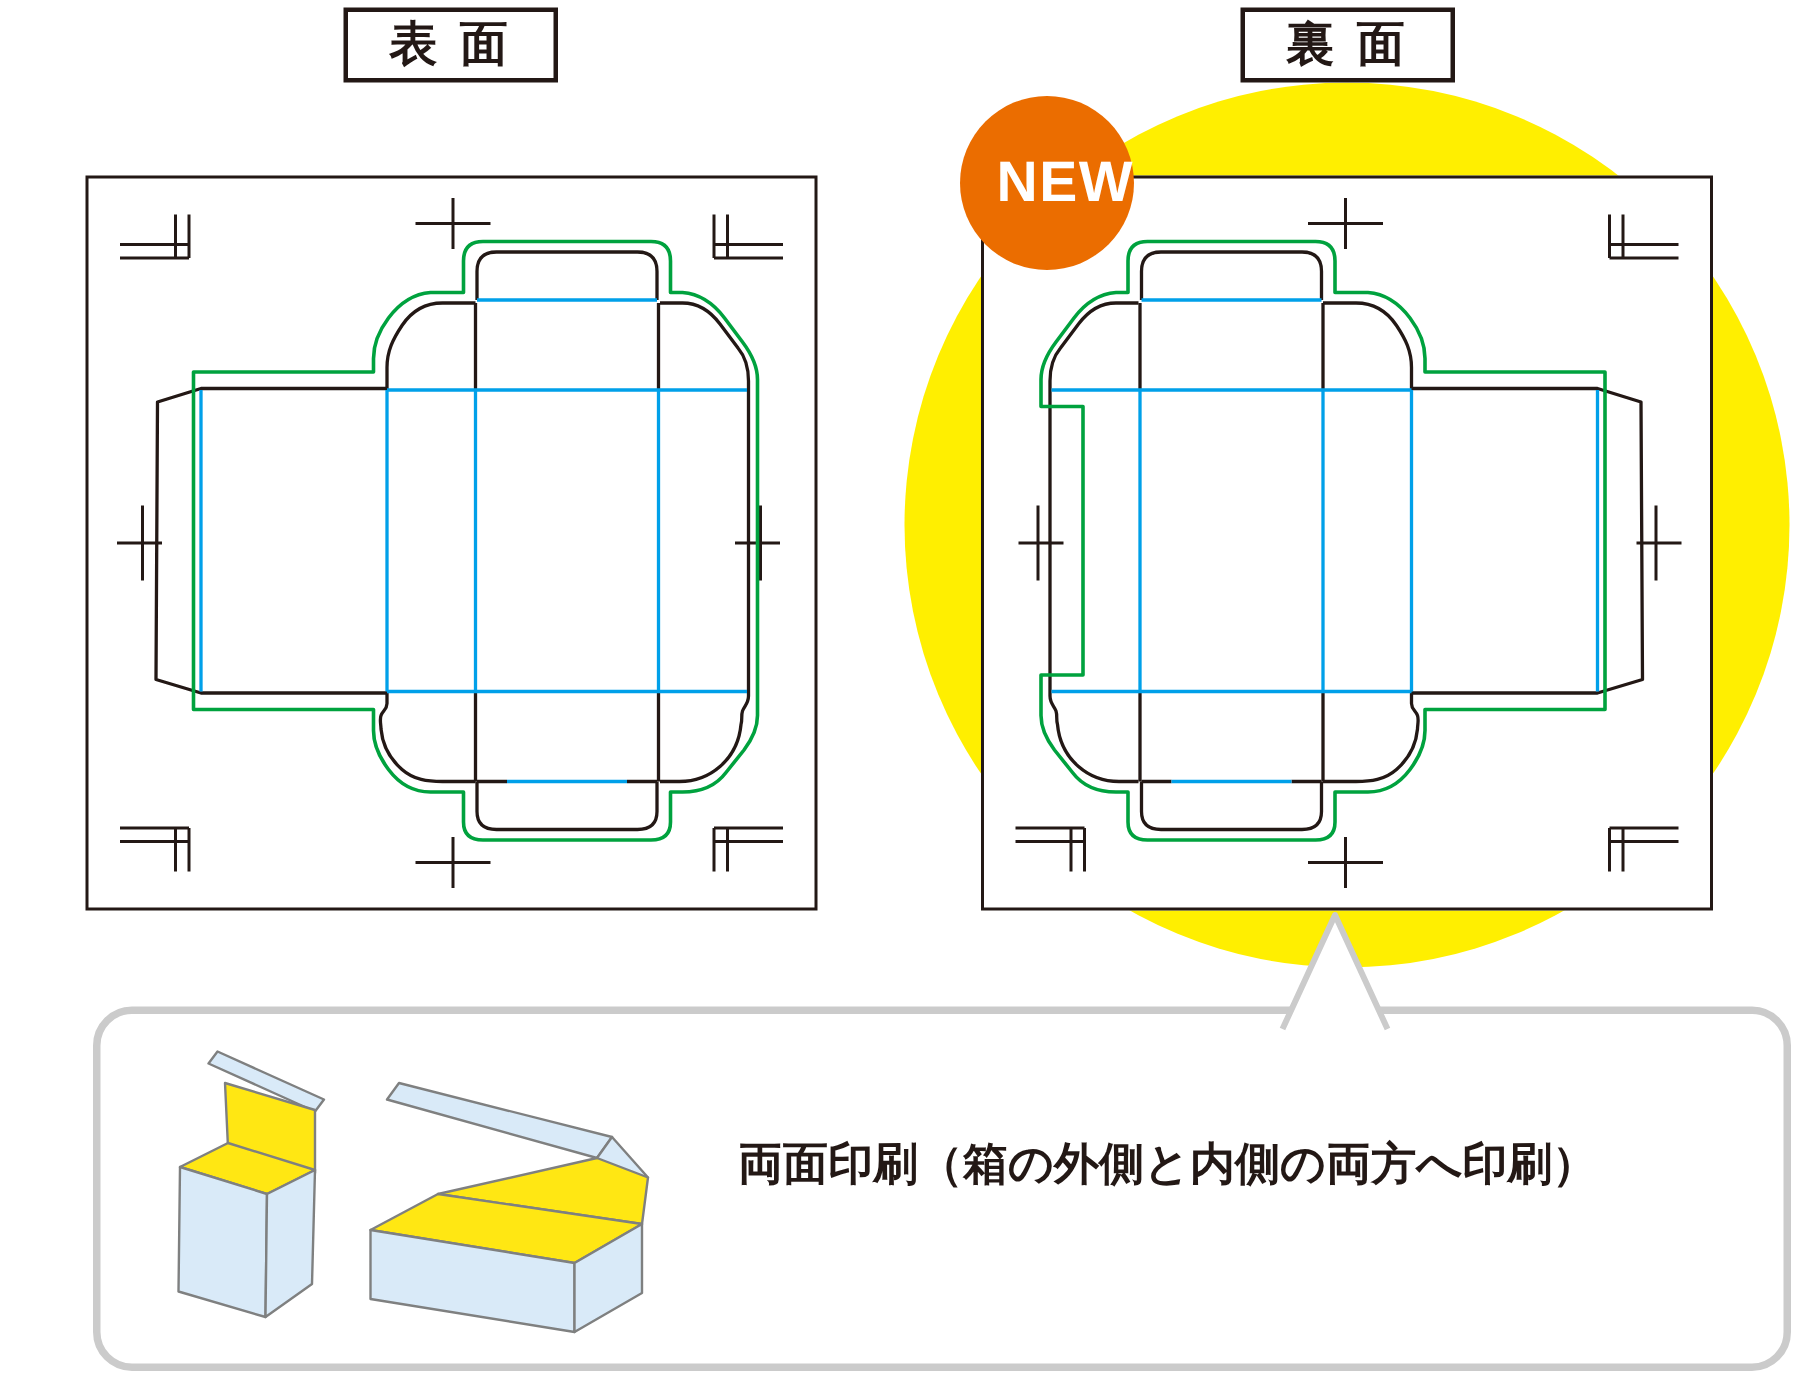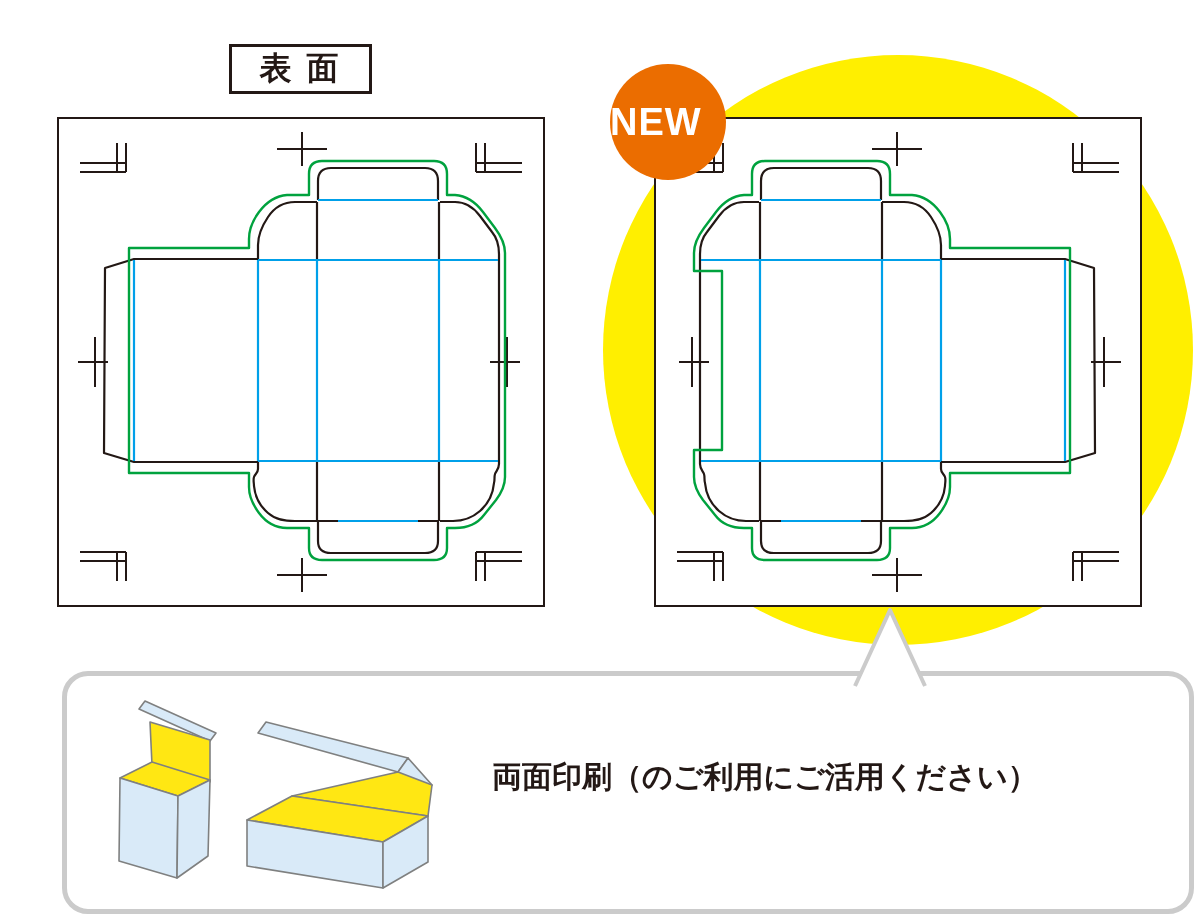--- a/index.html
+++ b/index.html
@@ -8,39 +8,39 @@
     --box-blue:#d9eaf8; --box-yellow:#ffe713; --box-outline:#7f8080; --text:#231815;
   }
   *{margin:0;padding:0;box-sizing:border-box;}
   html,body{width:1200px;height:920px;background:#fff;overflow:hidden;}
   body{font-family:"Liberation Sans","DejaVu Sans",sans-serif;color:var(--text);}
   #stage{position:relative;width:1200px;height:920px;background:#fff;}
 
   .label-box{position:absolute;top:5px;width:143px;height:50px;border:3px solid var(--cut);
     background:#fff;display:flex;align-items:center;justify-content:center;
     font-size:32px;font-weight:bold;letter-spacing:3px;z-index:6;}
-  #label-front{left:229px;margin-top:39px;}
+  #label-front{left:229px;}
   #label-back{left:827px;}
 
   #highlight-circle{position:absolute;left:603px;top:55px;width:590px;height:590px;
     border-radius:50%;background:var(--highlight);z-index:1;}
 
   .artboard{position:absolute;top:117px;width:488px;height:490px;background:#fff;
     border:2px solid var(--cut);z-index:2;}
   #artboard-front{left:57px;}
   #artboard-back{left:654px;}
   .artboard svg{position:absolute;left:-2px;top:-2px;}
 
   svg .k{fill:none;stroke:var(--cut);stroke-width:2.2;stroke-linejoin:round;stroke-linecap:butt;}
   svg .f{fill:none;stroke:var(--fold);stroke-width:2.2;}
   svg .b{fill:none;stroke:var(--bleed);stroke-width:2.4;stroke-linejoin:round;}
   svg .r{fill:none;stroke:var(--cut);stroke-width:2;}
 
-  #new-badge{position:absolute;left:610px;top:64px;width:116px;height:116px;border-radius:50%;
-    background:var(--badge);color:var(--badge-text);display:flex;align-items:center;justify-content:flex-start;
+  #new-badge{position:absolute;left:640px;top:64px;width:116px;height:116px;border-radius:50%;
+    background:var(--badge);color:var(--badge-text);display:flex;align-items:center;justify-content:flex-end;
     font-size:38px;font-weight:bold;letter-spacing:1px;z-index:7;}
 
   #speech-bubble{position:absolute;left:62px;top:671px;width:1132px;height:243px;
     border:5px solid var(--bubble-border);border-radius:26px;background:#fff;z-index:3;}
 
   #bubble-pointer{position:absolute;left:845px;top:600px;width:94px;height:92px;z-index:4;}
   #bubble-pointer path{fill:#ffffff;stroke:var(--bubble-border);stroke-width:4;stroke-linejoin:round;}
 
   #boxes-illustration{position:absolute;left:95px;top:692px;width:360px;height:205px;z-index:5;}
   #boxes-illustration polygon{stroke:var(--box-outline);stroke-width:1.6;stroke-linejoin:round;}
@@ -52,20 +52,23 @@
 </style>
 </head>
 <body>
 
 <div id="stage">
 
   <div id="highlight-circle"></div>
 
   <div class="label-box" id="label-front">
     <span>表 面</span>
+  </div>
+  <div class="label-box" id="label-back">
+    <span>裏 面</span>
   </div>
 
   <div class="artboard" id="artboard-front">
     <svg width="488" height="490" viewBox="0 0 488 490">
       <defs>
         <g id="regi">
 
           <path class="r" d="M60,26 V55 M69,26 V55 M23,46 H69 M23,55 H69"></path>
           <path class="r" d="M428,26 V55 M419,26 V55 M465,46 H419 M465,55 H419"></path>
           <path class="r" d="M60,464 V435 M69,464 V435 M23,444 H69 M23,435 H69"></path>
@@ -132,16 +135,16 @@
       <polygon class="bl" points="163,41 171,30 313,66 303,80"></polygon>
       <polygon class="bl" points="313,66 337,93 326,101 303,80"></polygon>
       <polygon class="yl" points="197,104 303,80 337,93 333,124"></polygon>
       <polygon class="yl" points="152,128 197,104 333,124 288,150"></polygon>
       <polygon class="bl" points="152,128 288,150 288,196 152,174"></polygon>
       <polygon class="bl" points="288,150 333,124 333,170 288,196"></polygon>
     </g>
   </svg>
 
   <div id="callout-text">
-    <div>両面印刷（のご利用にご活用ください）</div>
+    <div>両面印刷（箱の外側と内側の両方へ印刷）</div>
   </div>
 
 </div>
 
 </body></html>

